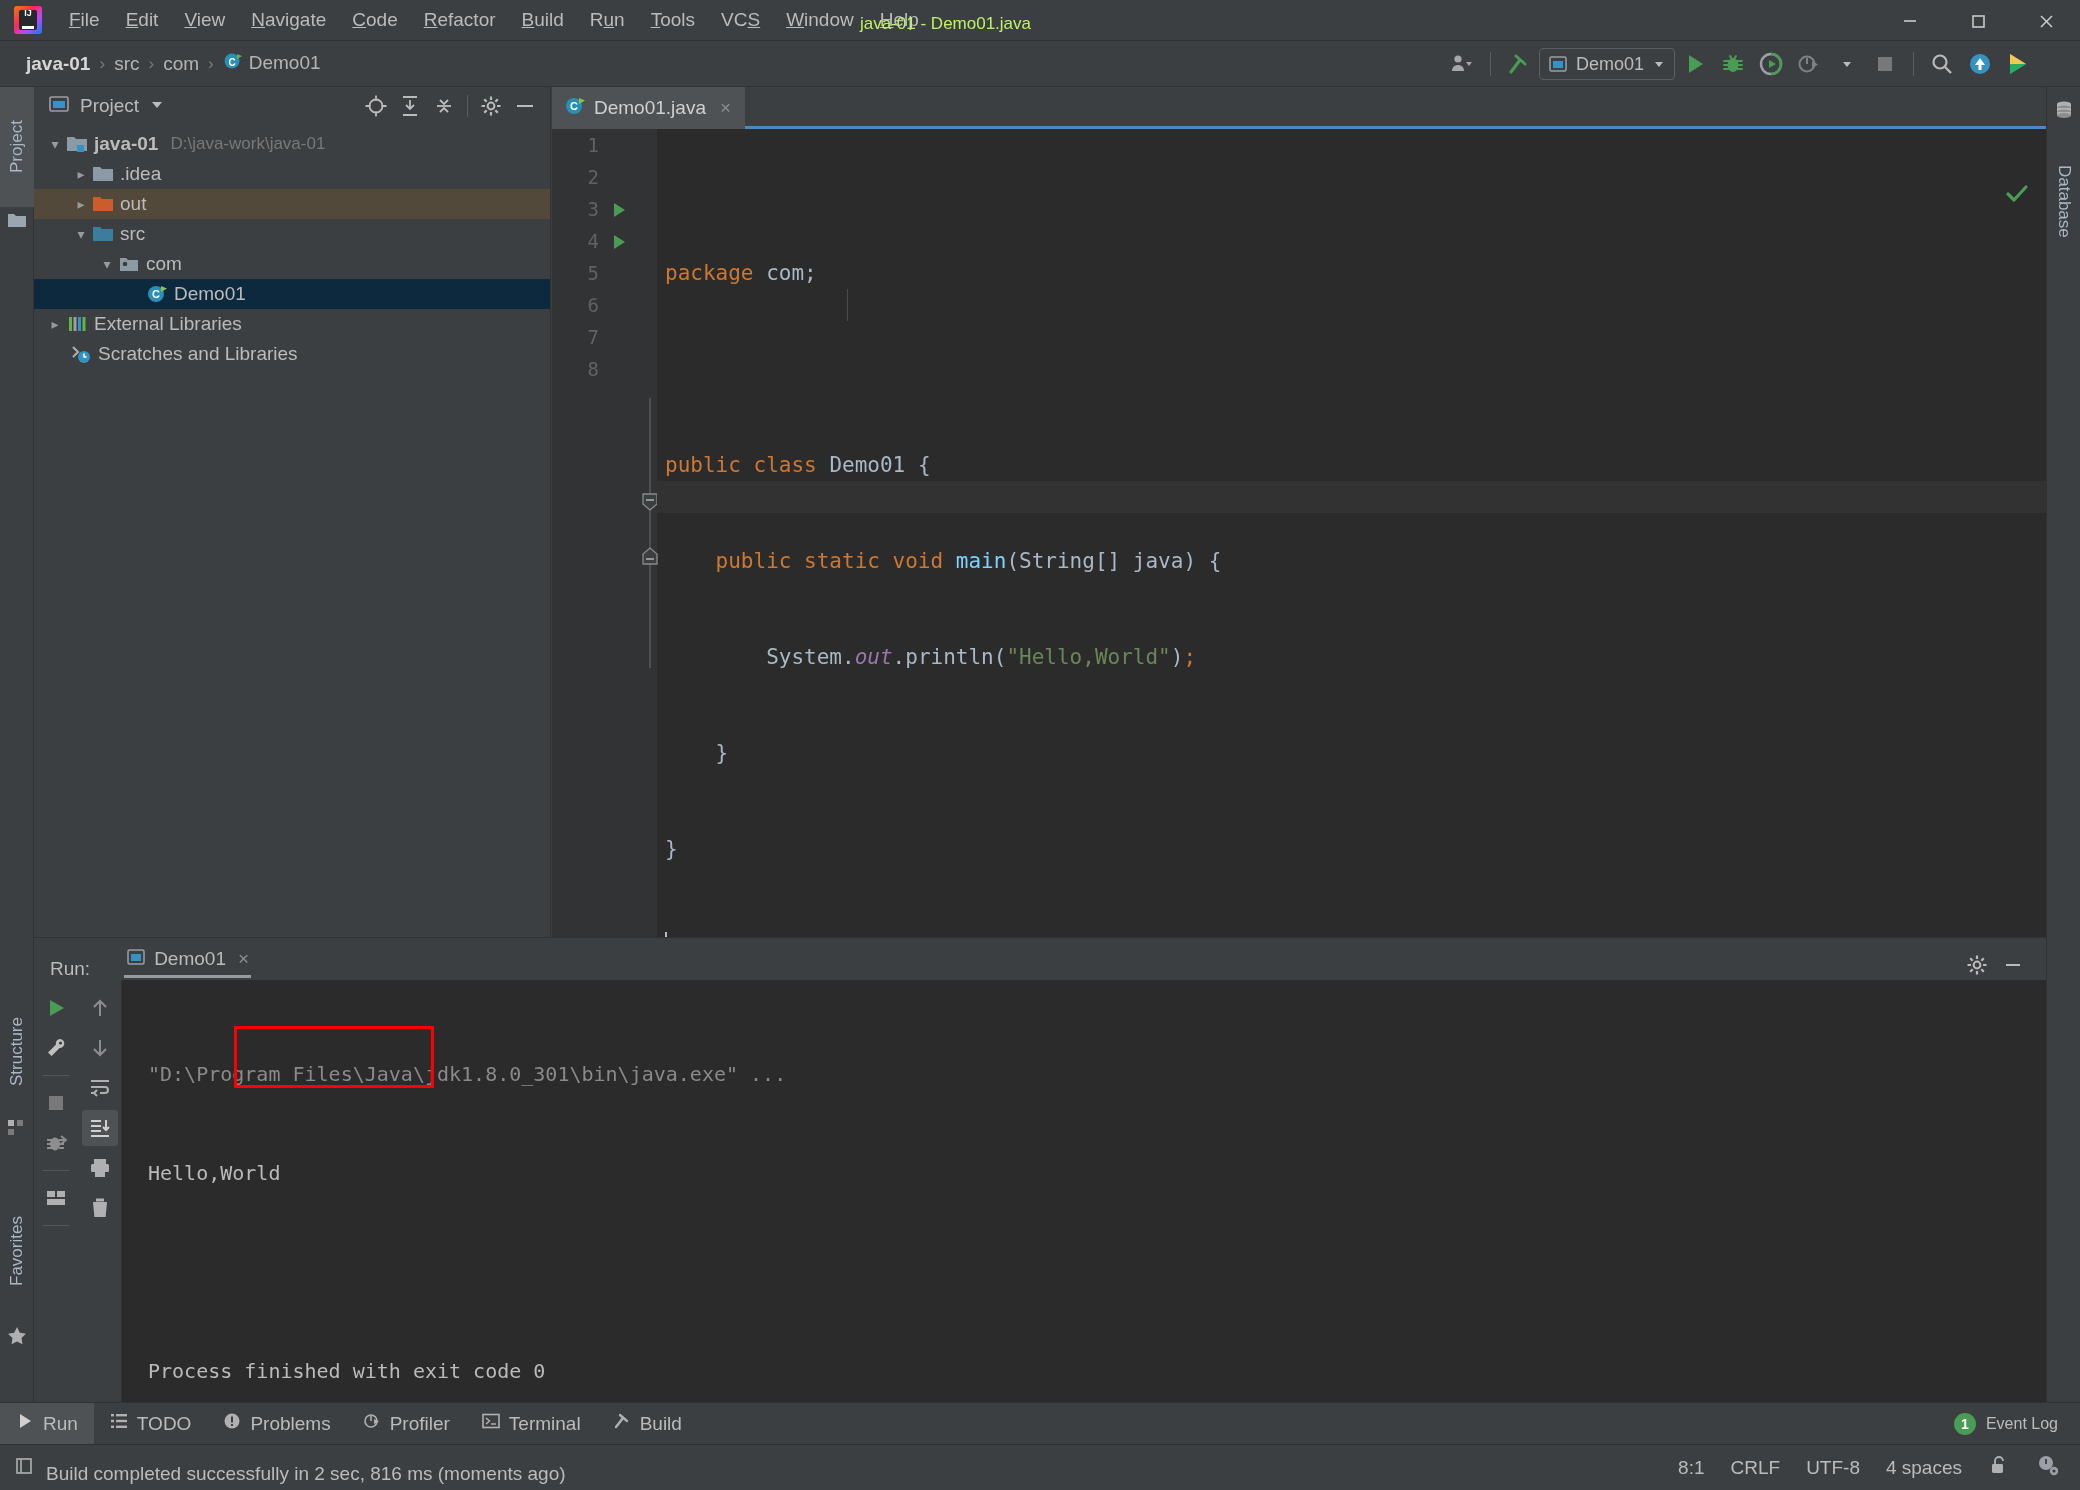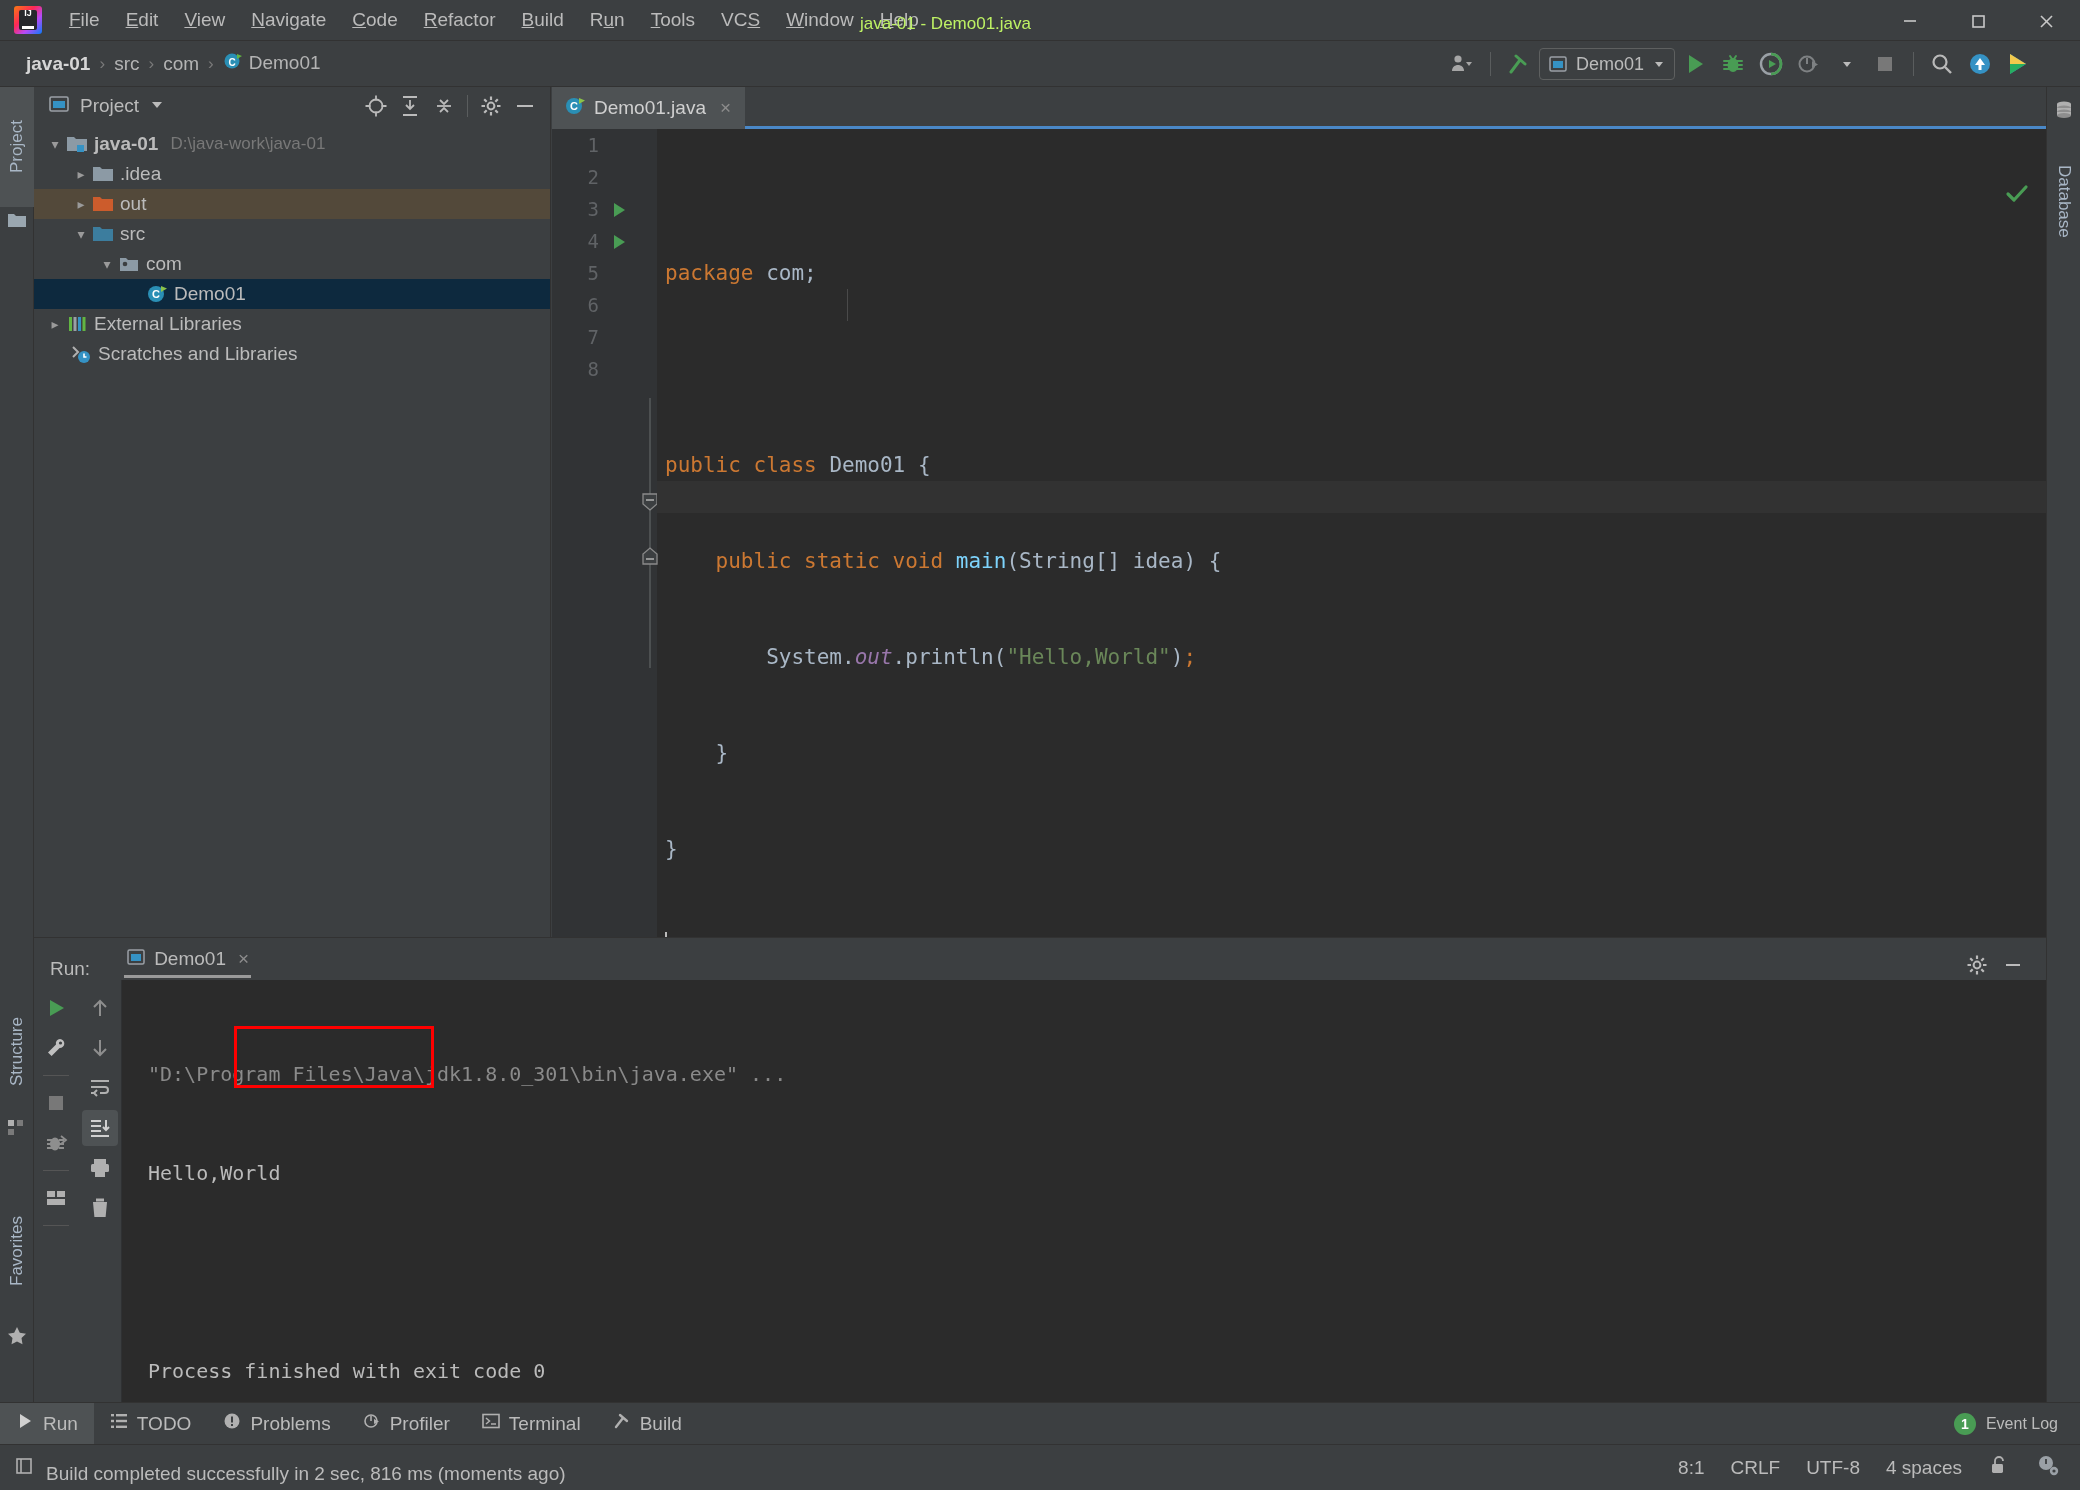--- a/index.html
+++ b/index.html
@@ -568,21 +568,21 @@
           </g>
         </svg>
       </div>
 
       <div class="code-text">
         <div class="cur-line"></div>
         <div style="position:absolute;left:190px;top:160px;width:1px;height:32px;background:#4a4a4a;"></div>
         <div class="cline"><span class="kw">package </span><span class="id">com;</span></div>
         <div class="cline"></div>
         <div class="cline"><span class="kw">public class </span><span class="id">Demo01 {</span></div>
-        <div class="cline"><span class="id">    </span><span class="kw">public static void </span><span class="mth">main</span><span class="id">(String[] idea) {</span></div>
+        <div class="cline"><span class="id">    </span><span class="kw">public static void </span><span class="mth">main</span><span class="id">(String[] java) {</span></div>
         <div class="cline"><span class="id">        System.</span><span class="fld">out</span><span class="id">.println(</span><span class="str">"Hello,World"</span><span class="id">)</span><span class="kw">;</span></div>
         <div class="cline"><span class="id">    }</span></div>
         <div class="cline"><span class="id">}</span></div>
         <div class="cline"><span class="caret"></span></div>
       </div>
 
       <div class="check-ok">
         <svg width="26" height="26" viewBox="0 0 26 26">
             <path d="M4 13 L10 19 L22 6" stroke="#499c54" stroke-width="3.2" fill="none" stroke-linecap="round" stroke-linejoin="round"></path>
           </svg>

